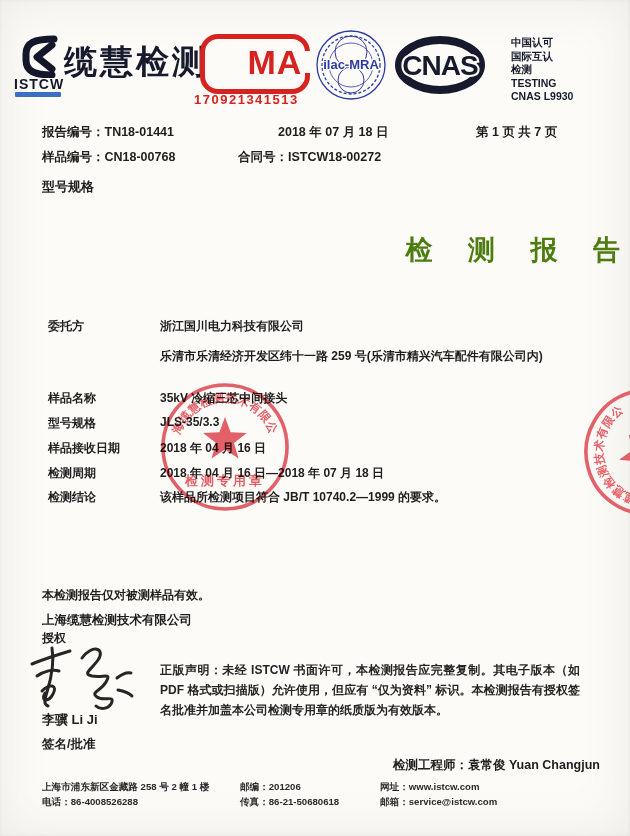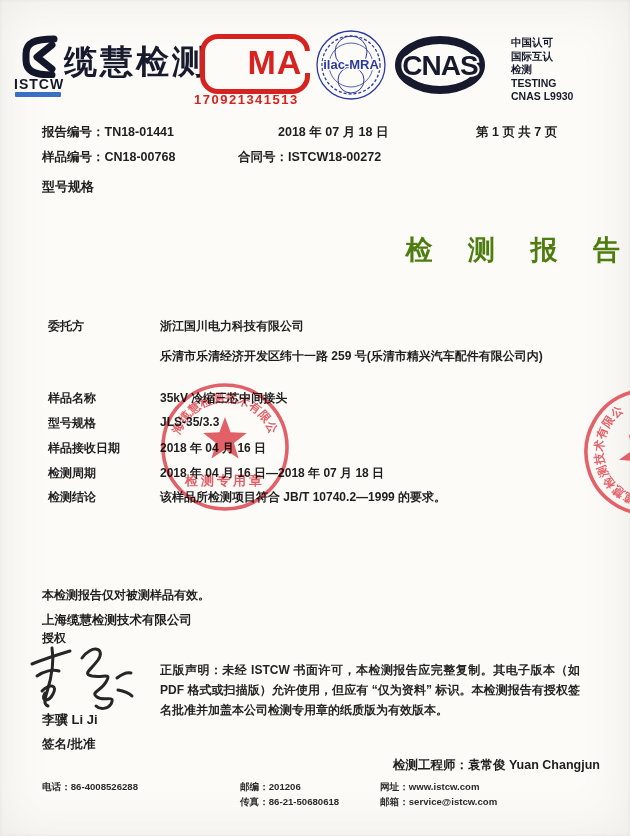--- a/index.html
+++ b/index.html
@@ -133,20 +133,21 @@
   <div class="abs t12" style="left:42px;top:711px;font-size:13px">李骥 Li Ji</div>
   <div class="abs t12" style="left:42px;top:736px">签名/批准</div>
 
   <div class="abs" id="disclaimer">正版声明：未经 ISTCW 书面许可，本检测报告应完整复制。其电子版本（如 PDF 格式或扫描版）允许使用，但应有 “仅为资料” 标识。本检测报告有授权签名批准并加盖本公司检测专用章的纸质版为有效版本。</div>
 
   <div class="abs t12" style="left:393px;top:757px">
     <span>检测工程师：</span><span>袁常俊 Yuan Changjun</span>
   </div>
 
   <div class="abs foot" style="left:42px;top:779px">
+    <div>上海市浦东新区金藏路 258 号 2 幢 1 楼</div>
     <div>电话：86-4008526288</div>
   </div>
   <div class="abs foot" style="left:240px;top:779px">
     <div>邮编：201206</div>
     <div>传真：86-21-50680618</div>
   </div>
   <div class="abs foot" style="left:380px;top:779px">
     <div>网址：www.istcw.com</div>
     <div>邮箱：service@istcw.com</div>
   </div>

